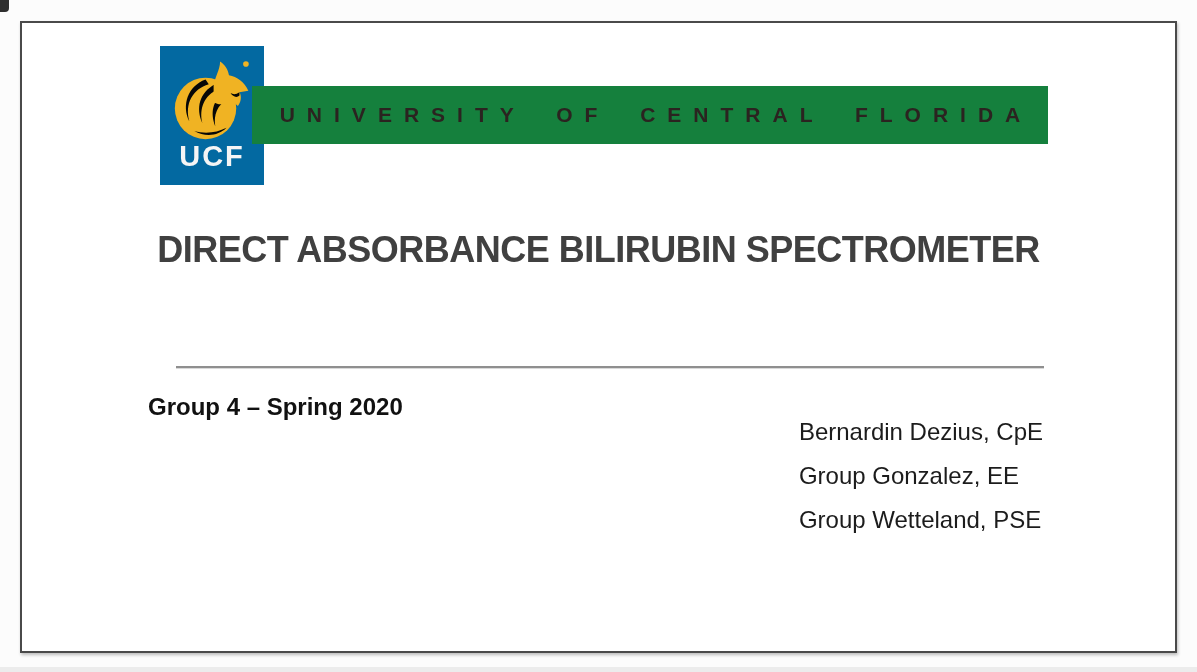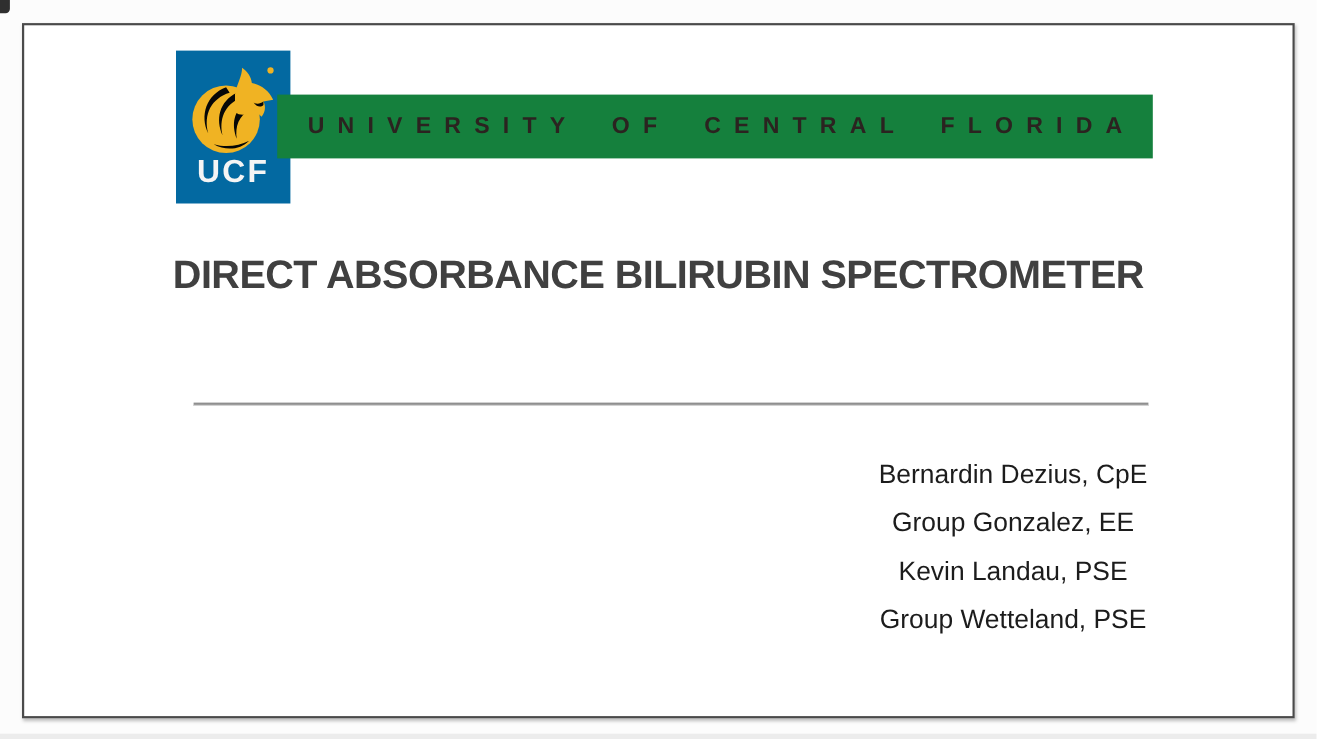--- a/index.html
+++ b/index.html
@@ -103,21 +103,21 @@
     left: 126px; top: 370px;
     color: #111111;
     font-size: 24px;
     font-weight: 700;
     letter-spacing: 0;
   }
   
   .authors {
     position: absolute;
     right: 132px; top: 387px;
-    text-align: center;
+    text-align: left;
     color: #1c1c1c;
     font-size: 24px;
     font-weight: 400;
     line-height: 44px;
   }
 </style>
 </head>
 <body>
 
 <div class="stage">
@@ -150,24 +150,24 @@
     <div class="banner">
       <span class="banner-text">UNIVERSITY OF CENTRAL FLORIDA</span>
     </div>
 
     <div class="title">
       <div>DIRECT ABSORBANCE BILIRUBIN SPECTROMETER</div>
     </div>
 
     <div class="divider"></div>
 
+    <div class="subtitle">Group 4 – Spring 2020</div>
 
     <div class="authors">
       <div class="author">Bernardin Dezius, CpE</div>
       <div class="author">Group Gonzalez, EE</div>
-      <div class="author">Kevin Landau, PSE</div>
       <div class="author">Group Wetteland, PSE</div>
     </div>
 
   </div>
 
   <div class="bottom-strip"></div>
 </div>
 
 </body></html>

